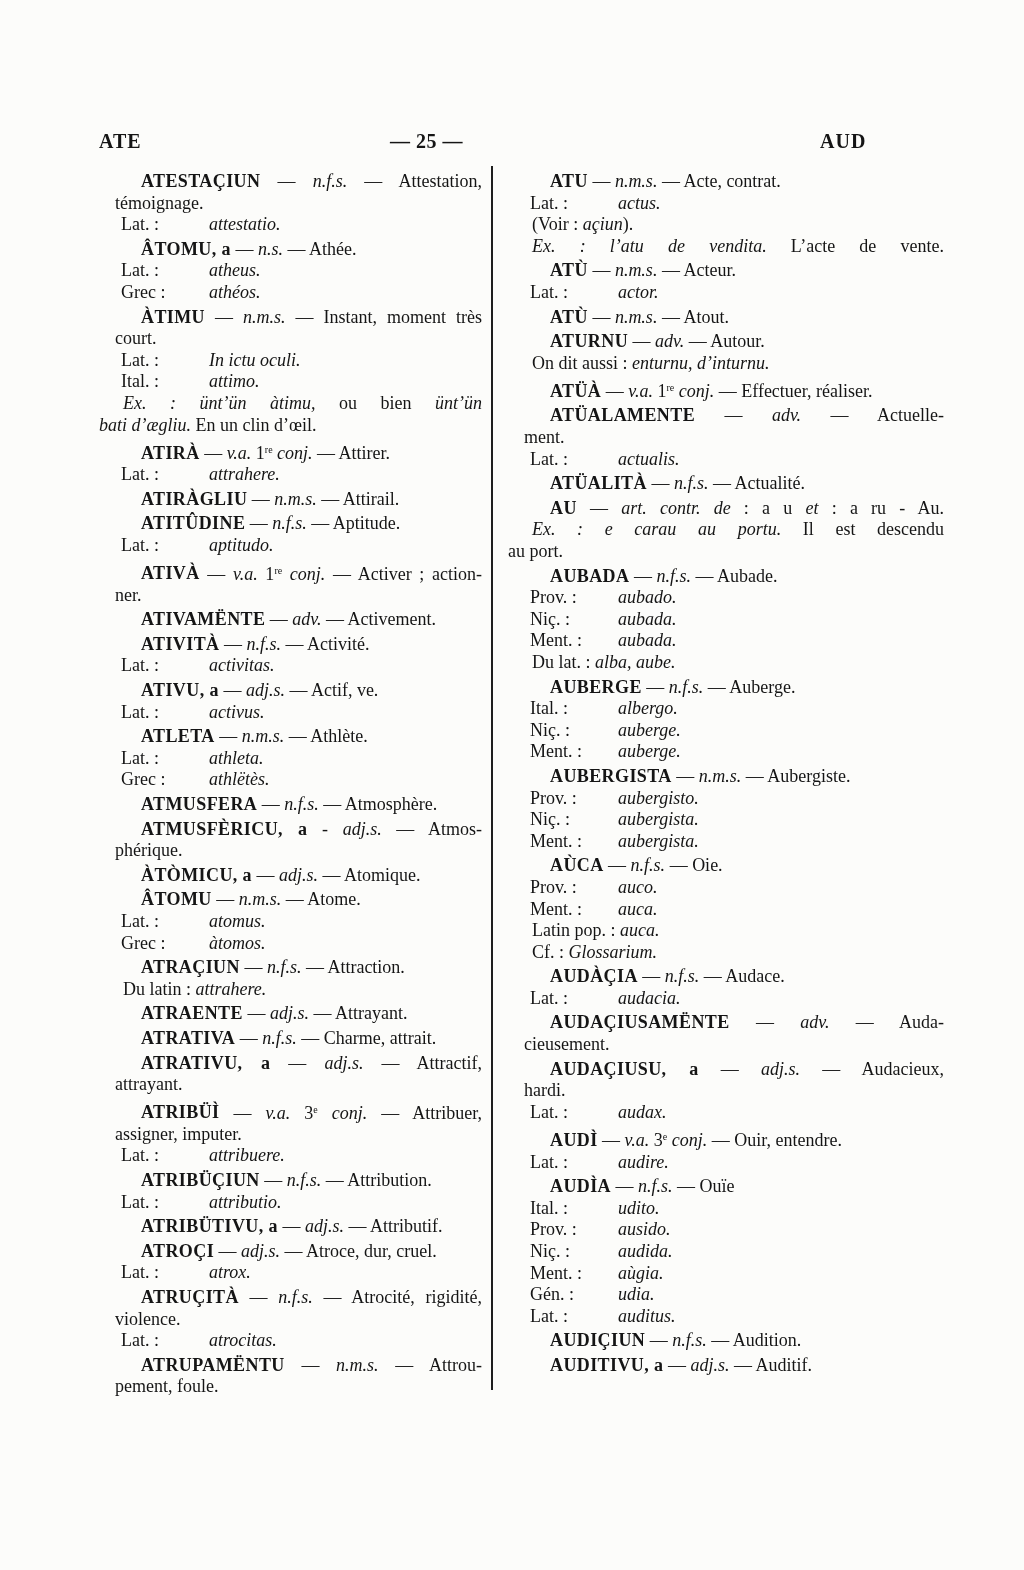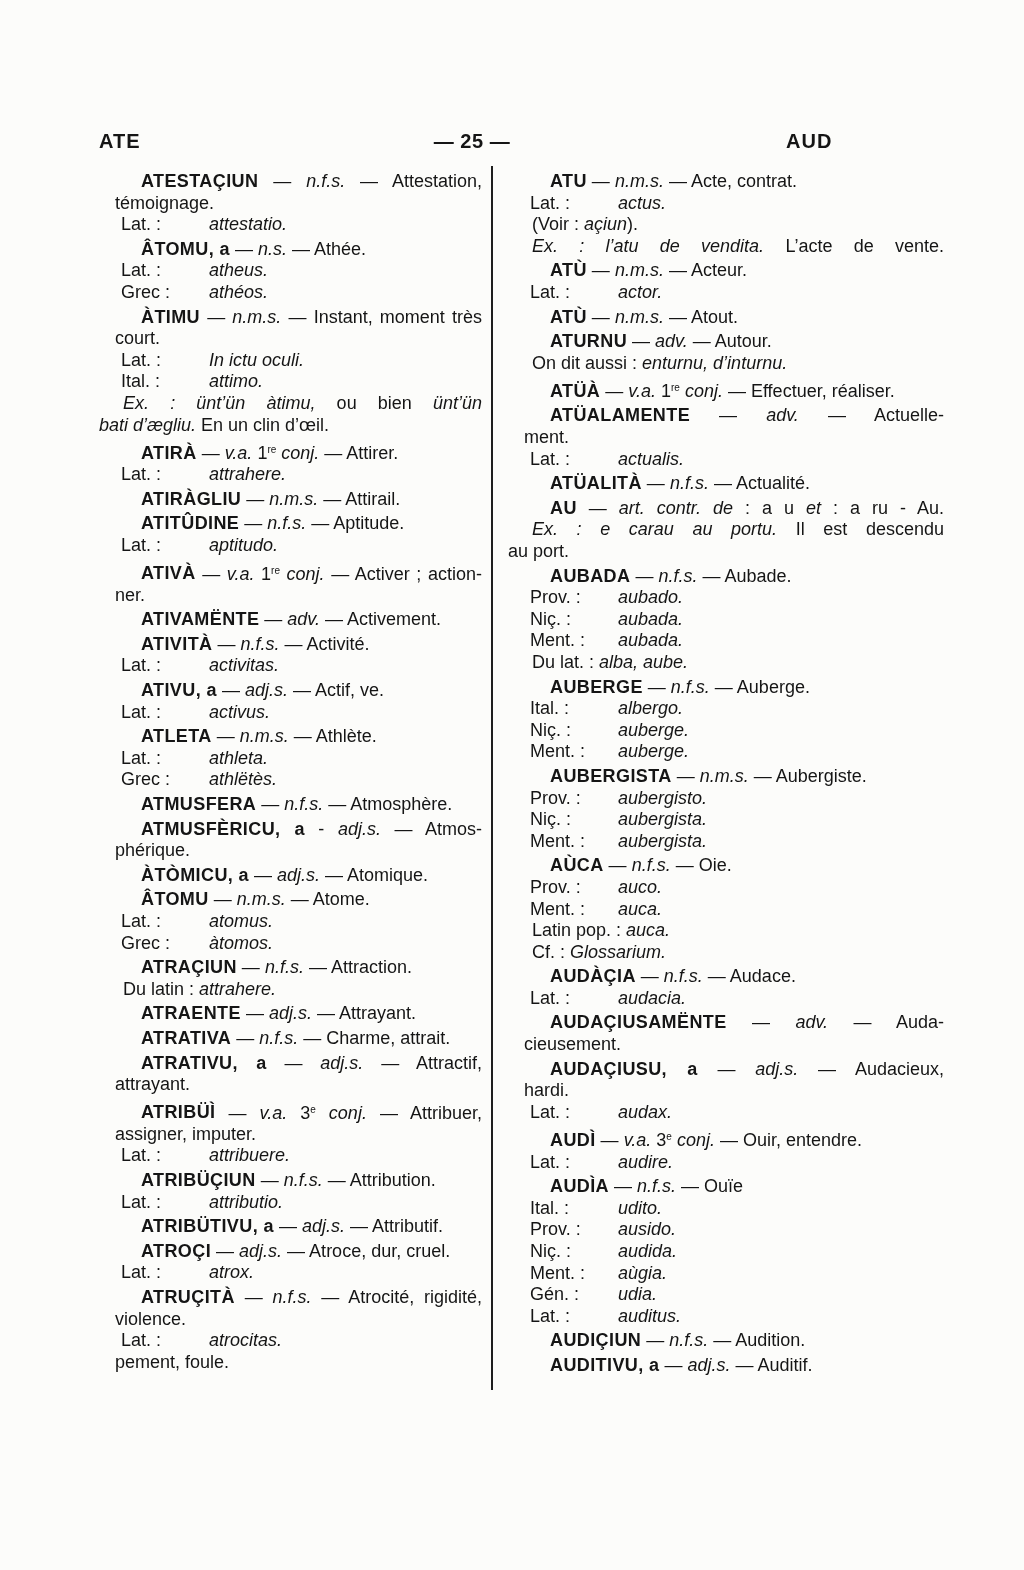--- a/index.html
+++ b/index.html
@@ -1,31 +1,31 @@
 <!DOCTYPE html>
 <html><head>
 <meta charset="utf-8">
 <style>
   html,body{margin:0;padding:0;}
   body{background:#ffffff;}
   .page{
     position:relative;
     width:1024px;height:1570px;
     background:#fcfcfa;
-    font-family:Liberation Sans, sans-serif;
+    font-family:Liberation Serif, serif;
     color:#151515;
     overflow:hidden;
   }
   .running-head{
     position:absolute;top:130px;
     font-weight:bold;font-size:20px;letter-spacing:1px;
   }
   .rh-left{left:99px;}
-  .rh-center{left:372px;width:200px;text-align:center;letter-spacing:0.5px;}
-  .rh-right{left:786px;}
+  .rh-center{left:390px;width:200px;text-align:left;letter-spacing:0.5px;}
+  .rh-right{left:820px;}
   .divider{
     position:absolute;left:491px;top:166px;
     width:2px;height:1224px;background:#1e1e1e;
   }
   .col{position:absolute;top:171px;}
   .col-left{left:99px;width:383px;}
   .col-right{left:508px;width:436px;}
   .ln{
     font-size:18px;line-height:21.6px;
     white-space:nowrap;
@@ -102,20 +102,21 @@
       <div class="ln l-cont"><span class="s-r">assigner, imputer.</span></div>
       <div class="ln l-lbl"><span class="lab">Lat. :</span><span class="s-i">attribuere.</span></div>
       <div class="ln l-head"><span class="s-b">ATRIBÜÇIUN</span><span class="s-r"> — </span><span class="s-i">n.f.s.</span><span class="s-r"> — Attribution.</span></div>
       <div class="ln l-lbl"><span class="lab">Lat. :</span><span class="s-i">attributio.</span></div>
       <div class="ln l-head"><span class="s-b">ATRIBÜTIVU, a</span><span class="s-r"> — </span><span class="s-i">adj.s.</span><span class="s-r"> — Attributif.</span></div>
       <div class="ln l-head"><span class="s-b">ATROÇI</span><span class="s-r"> — </span><span class="s-i">adj.s.</span><span class="s-r"> — Atroce, dur, cruel.</span></div>
       <div class="ln l-lbl"><span class="lab">Lat. :</span><span class="s-i">atrox.</span></div>
       <div class="ln l-head just"><span class="s-b">ATRUÇITÀ</span><span class="s-r"> — </span><span class="s-i">n.f.s.</span><span class="s-r"> — Atrocité, rigidité,</span></div>
       <div class="ln l-cont"><span class="s-r">violence.</span></div>
       <div class="ln l-lbl"><span class="lab">Lat. :</span><span class="s-i">atrocitas.</span></div>
+      <div class="ln l-head just"><span class="s-b">ATRUPAMËNTU</span><span class="s-r"> — </span><span class="s-i">n.m.s.</span><span class="s-r"> — Attrou-</span></div>
       <div class="ln l-cont"><span class="s-r">pement, foule.</span></div>
     </div>
   <div class="col col-right">
       <div class="ln l-head"><span class="s-b">ATU</span><span class="s-r"> — </span><span class="s-i">n.m.s.</span><span class="s-r"> — Acte, contrat.</span></div>
       <div class="ln l-lbl"><span class="lab">Lat. :</span><span class="s-i">actus.</span></div>
       <div class="ln l-note"><span class="s-r">(Voir : </span><span class="s-i">açiun</span><span class="s-r">).</span></div>
       <div class="ln l-note just"><span class="s-i">Ex. : l’atu de vendita.</span><span class="s-r"> L’acte de vente.</span></div>
       <div class="ln l-head"><span class="s-b">ATÙ</span><span class="s-r"> — </span><span class="s-i">n.m.s.</span><span class="s-r"> — Acteur.</span></div>
       <div class="ln l-lbl"><span class="lab">Lat. :</span><span class="s-i">actor.</span></div>
       <div class="ln l-head"><span class="s-b">ATÙ</span><span class="s-r"> — </span><span class="s-i">n.m.s.</span><span class="s-r"> — Atout.</span></div>

